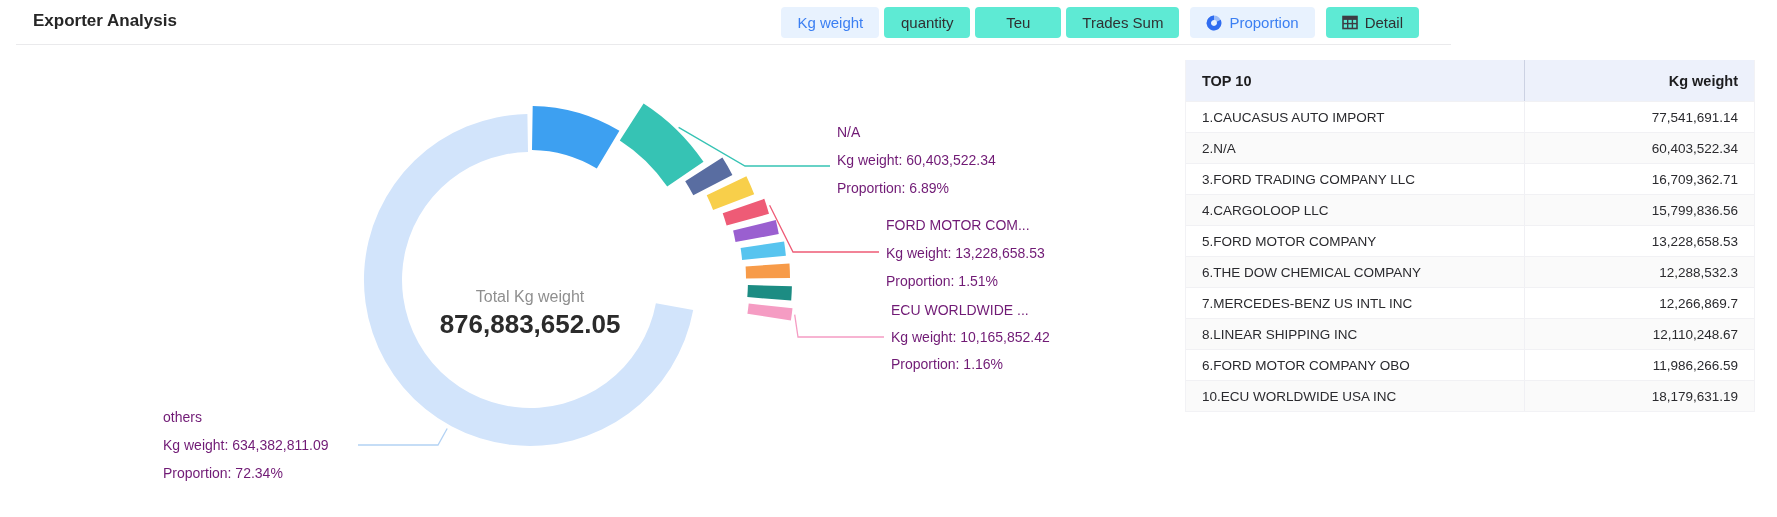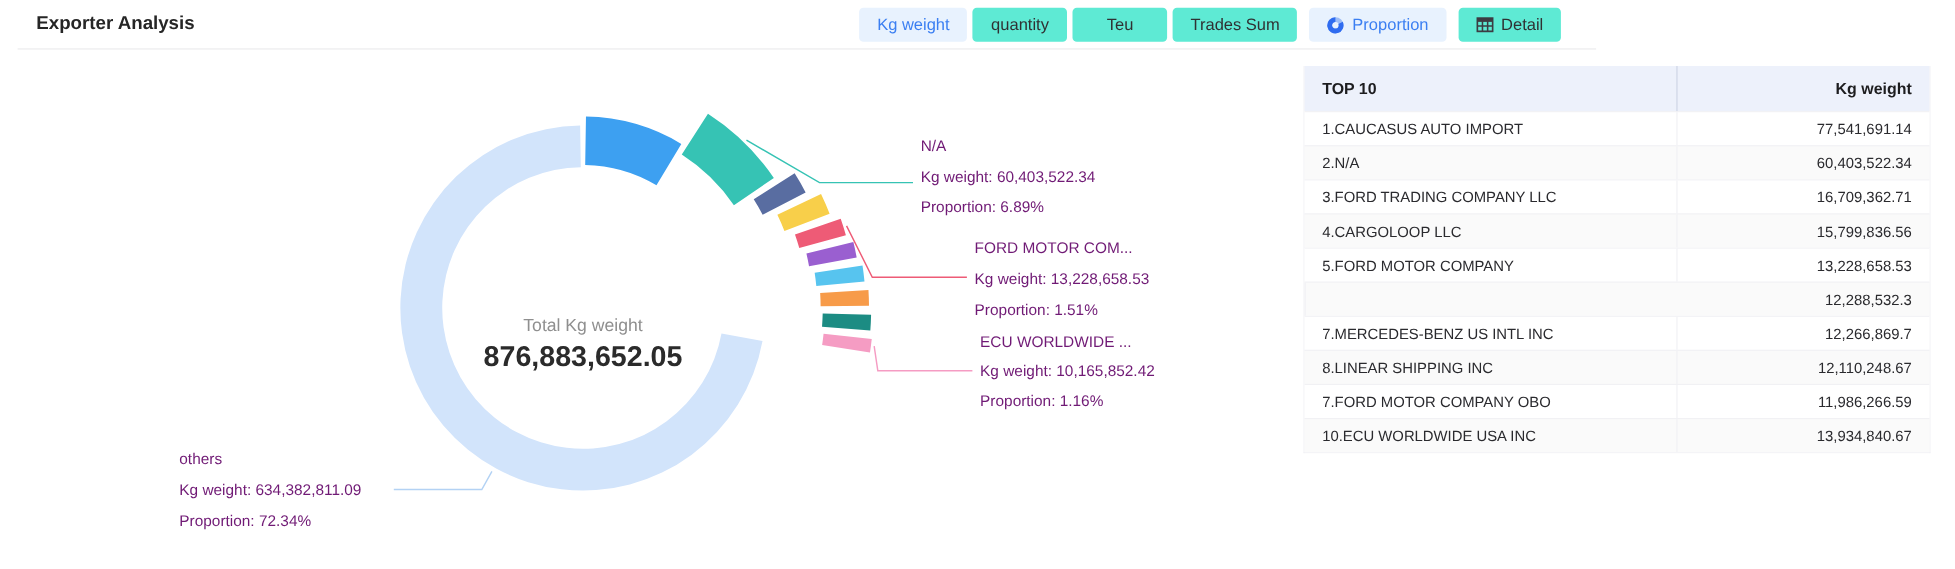--- a/index.html
+++ b/index.html
@@ -135,32 +135,33 @@
       </div>
       <div class="tt-row">
         <div class="col-name">4.CARGOLOOP LLC</div>
         <div class="col-value">15,799,836.56</div>
       </div>
       <div class="tt-row">
         <div class="col-name">5.FORD MOTOR COMPANY</div>
         <div class="col-value">13,228,658.53</div>
       </div>
       <div class="tt-row">
+        <div class="col-name">6.THE DOW CHEMICAL COMPANY</div>
         <div class="col-value">12,288,532.3</div>
       </div>
       <div class="tt-row">
         <div class="col-name">7.MERCEDES-BENZ US INTL INC</div>
         <div class="col-value">12,266,869.7</div>
       </div>
       <div class="tt-row">
         <div class="col-name">8.LINEAR SHIPPING INC</div>
         <div class="col-value">12,110,248.67</div>
       </div>
       <div class="tt-row">
-        <div class="col-name">7.FORD MOTOR COMPANY OBO</div>
+        <div class="col-name">6.FORD MOTOR COMPANY OBO</div>
         <div class="col-value">11,986,266.59</div>
       </div>
       <div class="tt-row">
         <div class="col-name">10.ECU WORLDWIDE USA INC</div>
-        <div class="col-value">13,934,840.67</div>
+        <div class="col-value">18,179,631.19</div>
       </div>
     </div>
 </div>
 
 </body></html>

